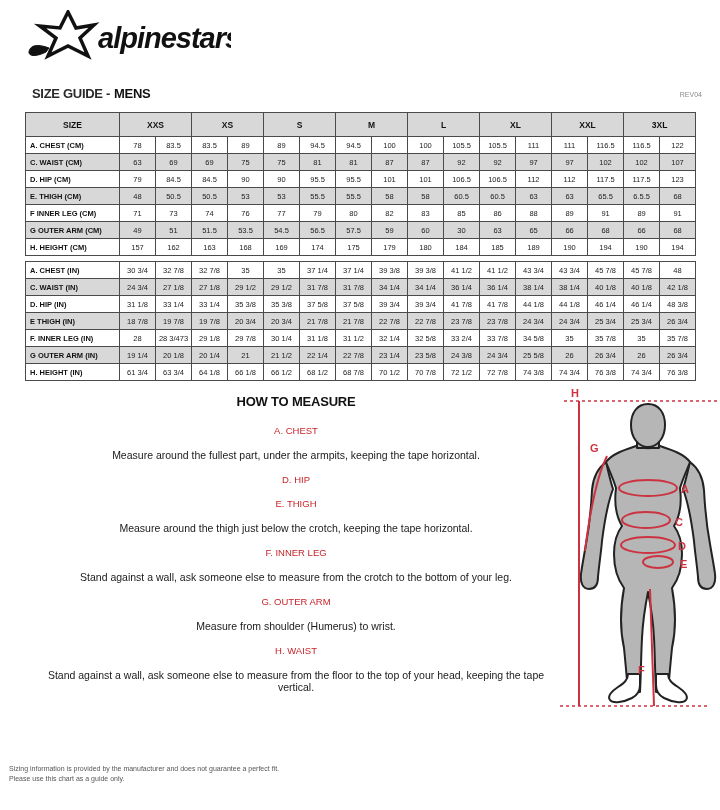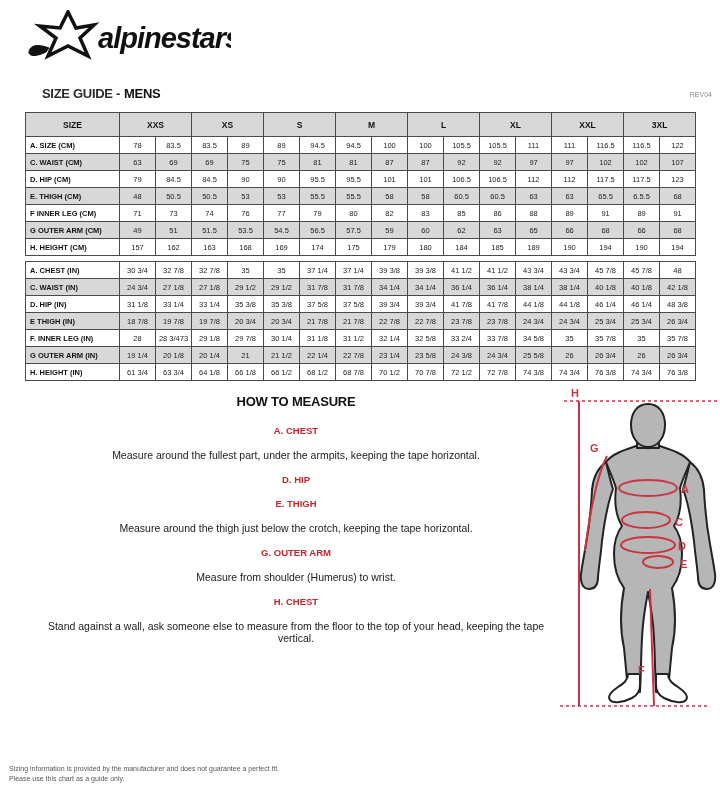--- a/index.html
+++ b/index.html
@@ -7,38 +7,38 @@
     --fig-red:#cc3340;
     --shade:#d8d8d8;
     --border:#4a4a4a;
   }
   html,body{margin:0;padding:0;}
   body{
     width:720px;height:810px;position:relative;background:#ffffff;
     font-family:"Liberation Sans", sans-serif;color:#1a1a1a;overflow:hidden;
   }
   .logo{position:absolute;left:26px;top:10px;}
-  .titlebar{position:absolute;left:42px;top:86px;width:670px;height:18px;}
+  .titlebar{position:absolute;left:32px;top:86px;width:670px;height:18px;}
   .page-title{font-size:13px;font-weight:600;letter-spacing:-0.3px;color:#2a2a2a;}
   .page-title .tb{font-weight:800;margin-left:4px;color:#111;}
   .rev{position:absolute;right:0;top:5px;font-size:7px;color:#8a8a8a;}
 
   .tables{position:absolute;left:25px;top:112px;width:670px;}
   table{border-collapse:collapse;table-layout:fixed;width:670px;border-radius:11px;}
   .tbl-gap{height:5px;}
   th,td{border:1px solid var(--border);padding:0;text-align:center;overflow:hidden;white-space:nowrap;}
   th{background:var(--shade);font-weight:bold;font-size:8.5px;height:23px;color:#111;}
   td{font-size:7.5px;height:16px;color:#222;}
   td.label{text-align:left;padding-left:4px;font-weight:bold;font-size:7.5px;color:#111;}
   tr.shade td{background:var(--shade);}
 
   .measure{position:absolute;left:26px;top:394px;width:540px;text-align:center;}
   .measure h2{margin:0 0 16px 0;font-size:13px;font-weight:800;color:#111;letter-spacing:-0.2px;}
   .m-item{margin-bottom:13px;}
-  .m-item h3{margin:0 0 2px 0;font-size:9.5px;font-weight:bold;color:var(--accent);}
+  .m-item h3{margin:0 0 2px 0;font-size:9.5px;font-weight:normal;color:var(--accent);}
   .m-item p{margin:13px;font-size:10.5px;color:#1a1a1a;line-height:12px;}
 
   .figure{position:absolute;left:552px;top:386px;width:168px;height:330px;}
   .fig-body path{fill:#b6b6b6;stroke:#222;stroke-width:2;stroke-linejoin:round;}
   .fig-body path.sock{fill:#ffffff;}
   .fig-red line,.fig-red path,.fig-red ellipse{stroke:var(--fig-red);fill:none;stroke-width:2;}
   .fig-red .dash{stroke-dasharray:3,3;stroke-width:1.5;}
   .fig-labels text{fill:var(--fig-red);font-size:11px;font-weight:bold;font-family:"Liberation Sans",sans-serif;}
 
   .footer{position:absolute;left:9px;top:764px;font-size:7px;color:#555;line-height:10px;}
@@ -92,21 +92,21 @@
           <th colspan="2">S</th>
           <th colspan="2">M</th>
           <th colspan="2">L</th>
           <th colspan="2">XL</th>
           <th colspan="2">XXL</th>
           <th colspan="2">3XL</th>
         </tr>
       </thead>
     <tbody id="tbody-cm">
         <tr>
-          <td class="label">A. SIZE (CM)</td>
+          <td class="label">A. CHEST (CM)</td>
           <td>78</td>
           <td>83.5</td>
           <td>83.5</td>
           <td>89</td>
           <td>89</td>
           <td>94.5</td>
           <td>94.5</td>
           <td>100</td>
           <td>100</td>
           <td>105.5</td>
@@ -197,21 +197,21 @@
           <td class="label">G OUTER ARM (CM)</td>
           <td>49</td>
           <td>51</td>
           <td>51.5</td>
           <td>53.5</td>
           <td>54.5</td>
           <td>56.5</td>
           <td>57.5</td>
           <td>59</td>
           <td>60</td>
-          <td>62</td>
+          <td>30</td>
           <td>63</td>
           <td>65</td>
           <td>66</td>
           <td>68</td>
           <td>66</td>
           <td>68</td>
         </tr>
         <tr>
           <td class="label">H. HEIGHT (CM)</td>
           <td>157</td>
@@ -400,25 +400,29 @@
         <p>Measure around the fullest part, under the armpits, keeping the tape horizontal.</p>
       </div>
       <div class="m-item">
         <h3>D. HIP</h3>
       </div>
       <div class="m-item">
         <h3>E. THIGH</h3>
         <p>Measure around the thigh just below the crotch, keeping the tape horizontal.</p>
       </div>
       <div class="m-item">
+        <h3>F. INNER LEG</h3>
+        <p>Stand against a wall, ask someone else to measure from the crotch to the bottom of your leg.</p>
+      </div>
+      <div class="m-item">
         <h3>G. OUTER ARM</h3>
         <p>Measure from shoulder (Humerus) to wrist.</p>
       </div>
       <div class="m-item">
-        <h3>H. CHEST</h3>
+        <h3>H. WAIST</h3>
         <p>Stand against a wall, ask someone else to measure from the floor to the top of your head, keeping the tape vertical.</p>
       </div>
     </div>
 </div>
 
 <div class="figure">
   <svg width="168" height="330" viewBox="0 0 168 330">
     <g class="fig-body">
 
       <path d="M54,76 C46,82 41,92 40,104 C39,124 37,142 34,158 C32,170 30,180 29,188 C28,197 31,203 37,203 C43,203 46,199 46,191 C47,179 49,167 50,155 C52,139 55,119 61,103 C58,94 56,84 54,76 Z"></path>

